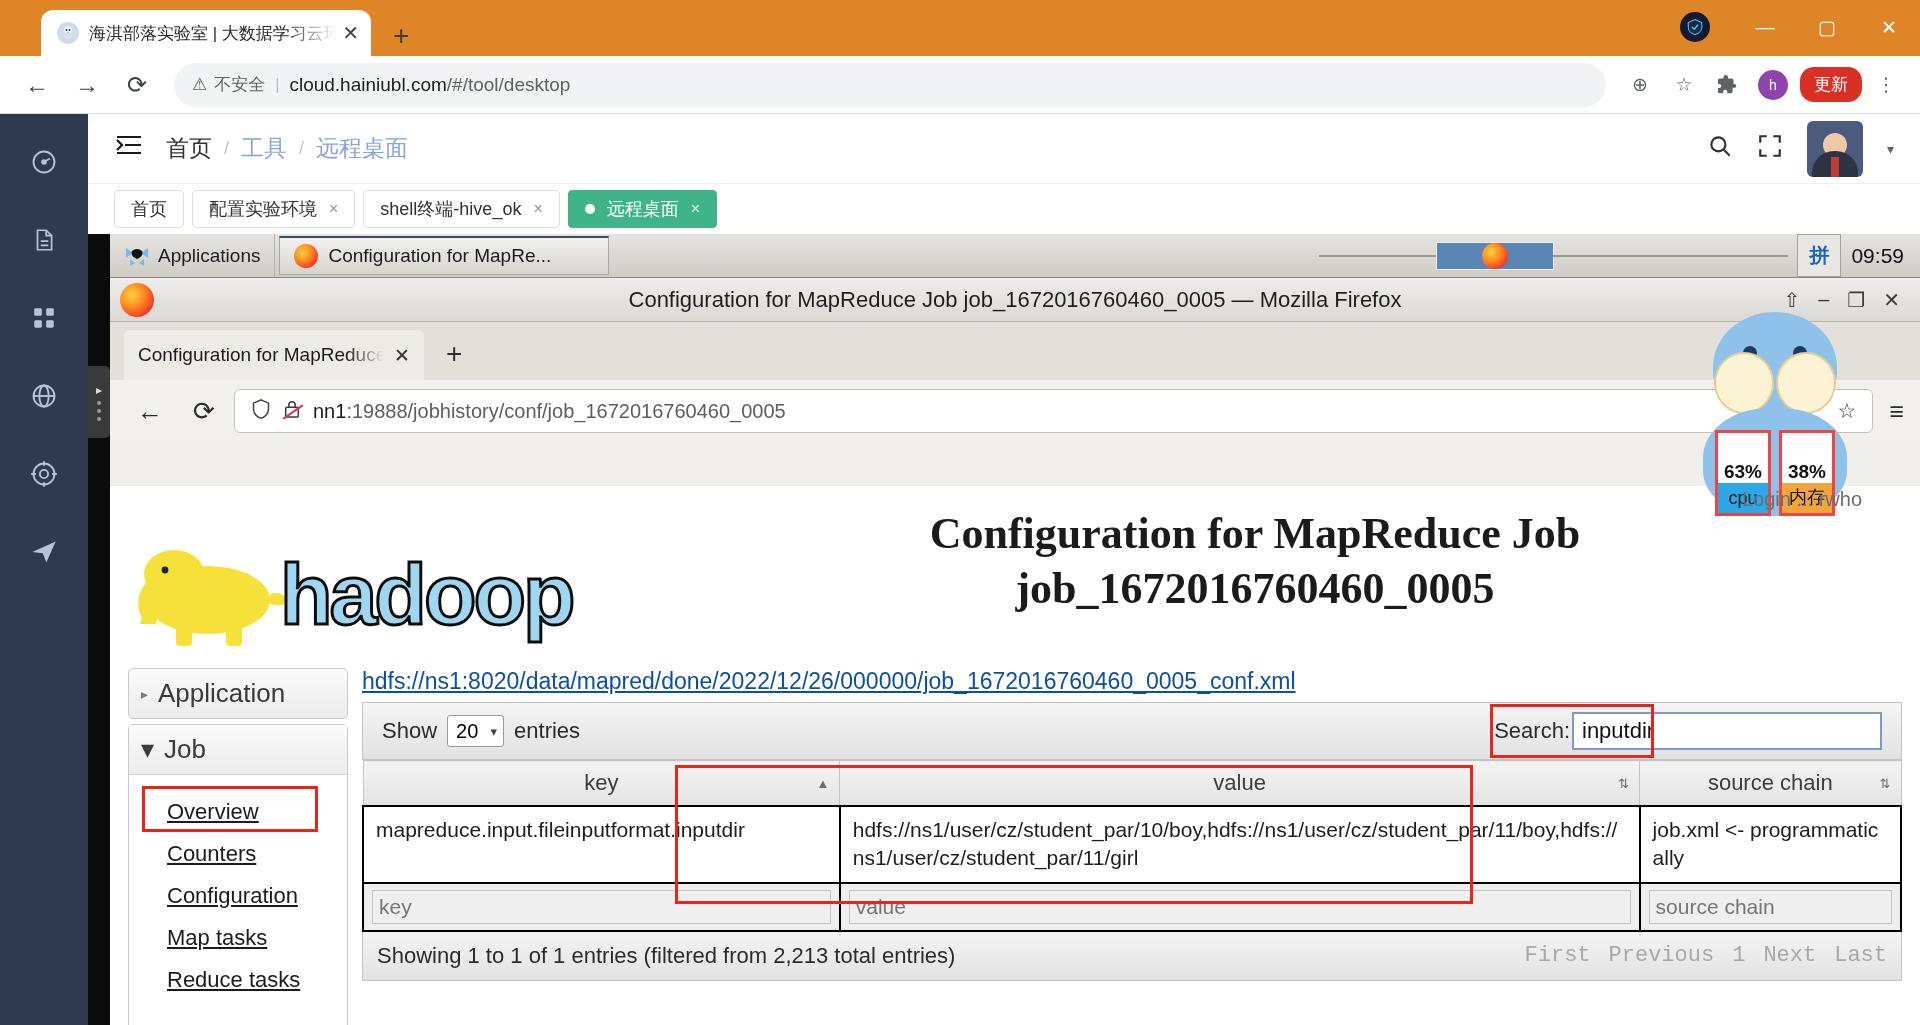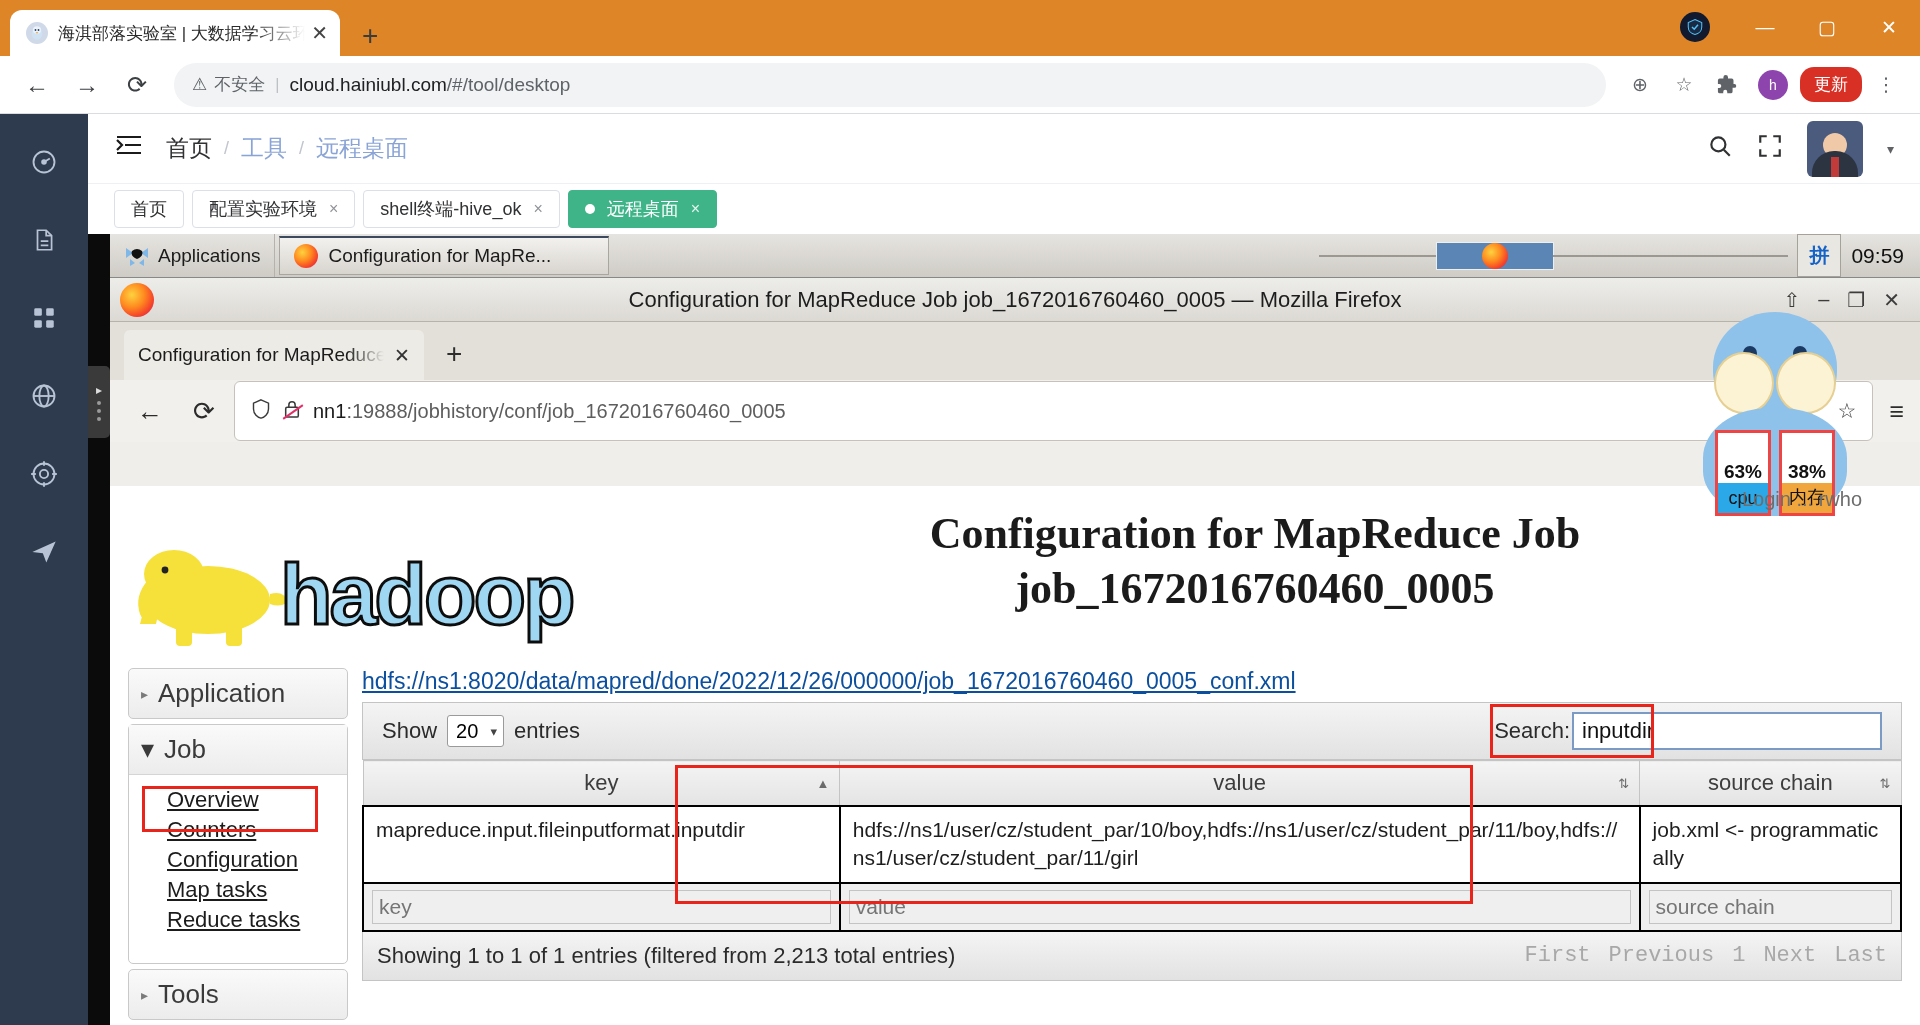--- a/index.html
+++ b/index.html
@@ -2,21 +2,21 @@
 <html><head>
 <meta charset="utf-8">
 <style>
   * { box-sizing: border-box; margin:0; padding:0; }
   html,body { width:1920px; height:1025px; overflow:hidden;
     font-family:"Liberation Sans", sans-serif; background:#fff; }
 
   
   .chrome-tabbar { height:56px; background:#dd8527; display:flex; align-items:flex-end; padding-left:10px; position:relative; }
   .chrome-tab { height:46px; background:#fff; border-radius:12px 12px 0 0; display:flex; align-items:center;
-    padding:0 12px 0 16px; min-width:330px; max-width:330px; position:relative; }
+    padding:0 12px 0 16px; min-width:330px; max-width:330px; position:relative;margin-left:31px; }
   .chrome-tab-favicon { width:22px; height:22px; border-radius:50%; background:#cfd9e8; margin-right:10px;
     display:flex; align-items:center; justify-content:center; font-size:13px; flex:none; overflow:hidden; }
   .chrome-tab-title { font-size:17px; color:#2b2b2b; white-space:nowrap; overflow:hidden;
     -webkit-mask-image:linear-gradient(to right,#000 80%,transparent 100%);
     mask-image:linear-gradient(to right,#000 80%,transparent 100%); flex:1; }
   .chrome-tab-close { font-size:20px; color:#444; margin-left:6px; cursor:pointer; line-height:1; }
   .chrome-newtab { font-size:28px; color:#3c3c3c; margin:0 0 6px 22px; cursor:pointer; line-height:1; font-weight:300; }
   .chrome-wincontrols { position:absolute; right:0; bottom:6px; display:flex; align-items:center; gap:0; }
   .chrome-wc-btn { width:62px; height:46px; display:flex; align-items:center; justify-content:center;
     color:#fff; font-size:19px; cursor:pointer; }
@@ -116,21 +116,21 @@
     gap:10px; padding:0 14px; min-width:300px; max-width:300px; }
   .ff-tab .t { font-size:19px; color:#1b1b1b; flex:1; white-space:nowrap; overflow:hidden;
     -webkit-mask-image:linear-gradient(to right,#000 85%,transparent 100%);
     mask-image:linear-gradient(to right,#000 85%,transparent 100%); }
   .ff-tab .x { font-size:19px; color:#333; cursor:pointer; }
   .ff-plus { font-size:28px; color:#2e2e2e; margin:0 0 10px 22px; cursor:pointer; font-weight:300;}
 
   .ff-nav { height:62px; background:#f2f0ec; display:flex; align-items:center; gap:6px; padding:0 16px; }
   .ff-nb { width:48px; height:48px; border-radius:6px; display:flex; align-items:center; justify-content:center;
     font-size:26px; color:#2b2b2b; cursor:pointer; }
-  .ff-omni { flex:1; height:60px; background:#fff; border:1px solid #c6c2bb; border-radius:6px;
+  .ff-omni { flex:1; height:44px; background:#fff; border:1px solid #c6c2bb; border-radius:6px;
     display:flex; align-items:center; gap:12px; padding:16px 16px; }
   .ff-omni .shield { font-size:19px; color:#3a3a3a; }
   .ff-omni .lock { font-size:19px; color:#3a3a3a; position:relative; }
   .ff-omni .lock::after { content:""; position:absolute; left:-2px; top:50%; width:24px; height:2px;
     background:#e0306a; transform:rotate(-35deg); }
   .ff-omni .u { font-size:20px; color:#1b1b1b; }
   .ff-omni .u .g { color:#5d5d5d; }
   .ff-omni .star { margin-left:auto; font-size:21px; color:#3a3a3a; cursor:pointer; }
   .ff-menu { font-size:25px; color:#2b2b2b; margin-left:10px; cursor:pointer; }
 
@@ -145,21 +145,21 @@
   .hd-nav { width:220px; flex:none; }
   .nav-sec { border:1px solid #c9c9c9; border-radius:5px; background:linear-gradient(#fafafa,#ececec);
     padding:9px 12px; font-size:26px; color:#3a3a3a; margin-bottom:5px; cursor:pointer;
     display:flex; align-items:center; gap:10px; }
   .nav-sec .car { font-size:14px; color:#7a7a7a; }
   .nav-open { border:1px solid #c9c9c9; border-radius:5px; background:#fff; margin-bottom:5px; }
   .nav-open .hdr { background:linear-gradient(#fafafa,#ececec); padding:9px 12px; font-size:26px;
     color:#3a3a3a; display:flex; align-items:center; gap:10px; border-bottom:1px solid #d5d5d5; cursor:pointer; }
   .nav-open .lst { padding:8px 0 26px 38px; }
   .nav-open .lst a { display:block; font-size:22px; color:#1b1b1b; text-decoration:underline;
-    margin:4px 0; cursor:pointer; width:max-content; }
+    margin:16px 0; cursor:pointer; width:max-content; }
   .nav-hl { position:absolute; border:3px solid #e8241b; pointer-events:none; }
 
   .hd-table-wrap { flex:1; min-width:0; position:relative; }
   .conf-link { font-size:23px; color:#0b4f9e; text-decoration:underline; display:block; margin-bottom:7px;
     cursor:pointer; white-space:nowrap; }
   .dt-top { background:linear-gradient(#f4f4f4,#e2e2e2); border:1px solid #c4c4c4; display:flex;
     align-items:center; justify-content:space-between; padding:9px 19px; font-size:22px; color:#2b2b2b; }
   .dt-show { display:flex; align-items:center; gap:10px; }
   .dt-select { height:32px; border:1px solid #9a9a9a; background:#fff; font-size:20px; padding:0 24px 0 8px;
     border-radius:3px; appearance:none; position:relative; cursor:pointer;

